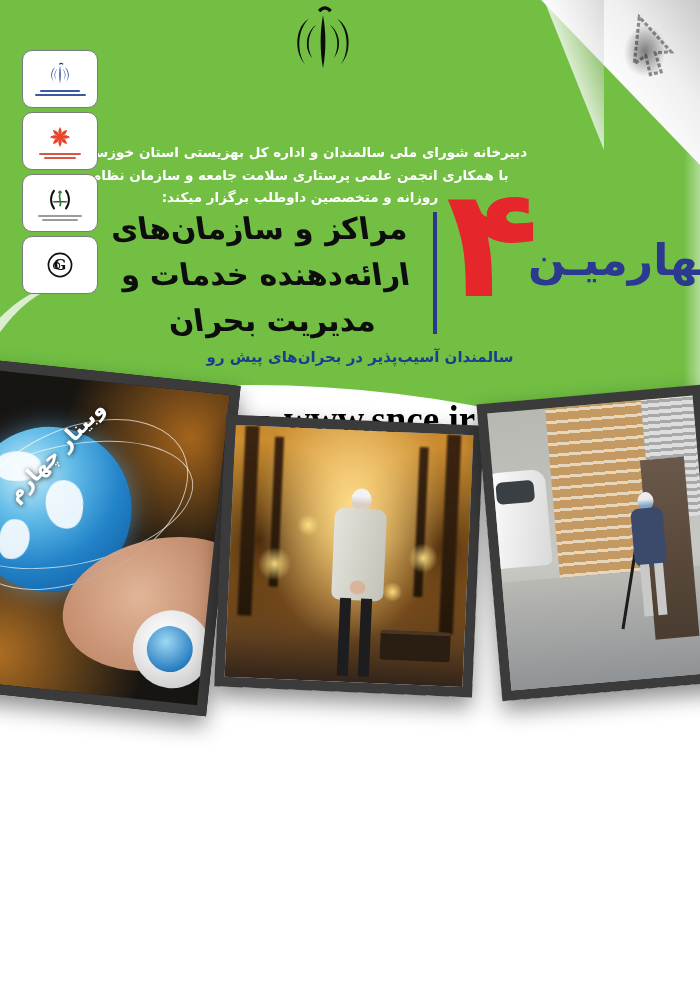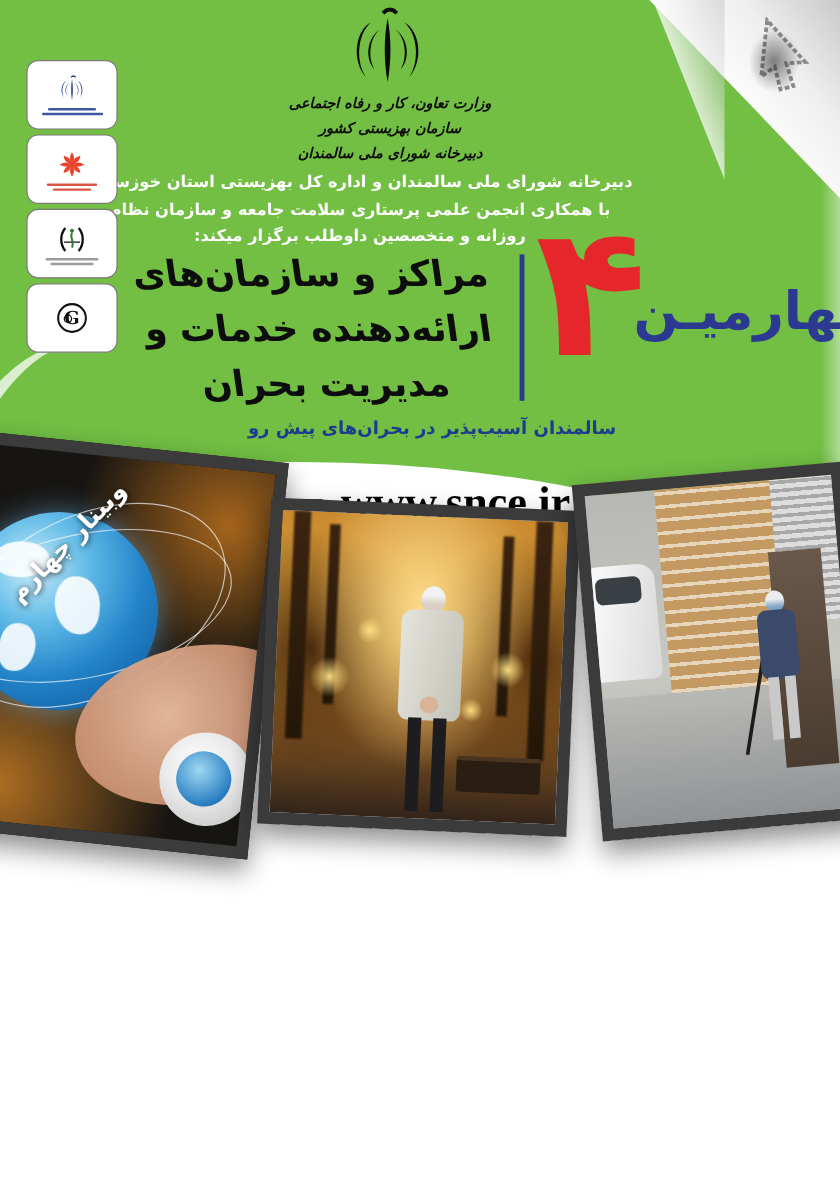--- a/index.html
+++ b/index.html
@@ -210,25 +210,20 @@
 
   <div class="emblem">
     <svg width="66" height="70" viewBox="0 0 100 110">
       <path d="M44 8 q9 -10 18 0" stroke="#0c0c0c" stroke-width="5" fill="none"></path>
       <path d="M50 14 C45 42 45 70 50 98 C55 70 55 42 50 14 Z" fill="#0c0c0c"></path>
       <path d="M39 30 C26 42 24 66 33 82 C19 66 24 40 39 30 Z" fill="#0c0c0c"></path>
       <path d="M61 30 C74 42 76 66 67 82 C81 66 76 40 61 30 Z" fill="#0c0c0c"></path>
       <path d="M28 20 C10 36 8 72 22 92 C2 70 8 30 28 20 Z" fill="#0c0c0c"></path>
       <path d="M72 20 C90 36 92 72 78 92 C98 70 92 30 72 20 Z" fill="#0c0c0c"></path>
     </svg>
-  </div>
-  <div class="ministry">
-    <div>وزارت تعاون، کار و رفاه اجتماعی</div>
-    <div>سازمان بهزیستی کشور</div>
-    <div>دبیرخانه شورای ملی سالمندان</div>
   </div>
 
   <div class="organizer">
     <div>دبیرخانه شورای ملی سالمندان و اداره کل بهزیستی استان خوزستان</div>
     <div>با همکاری انجمن علمی پرستاری سلامت جامعه و سازمان نظام</div>
     <div>روزانه و متخصصین داوطلب برگزار میکند:</div>
   </div>
 
   <div class="big-four">۴</div>
   <div class="ordinal">چهارمیـن</div>

